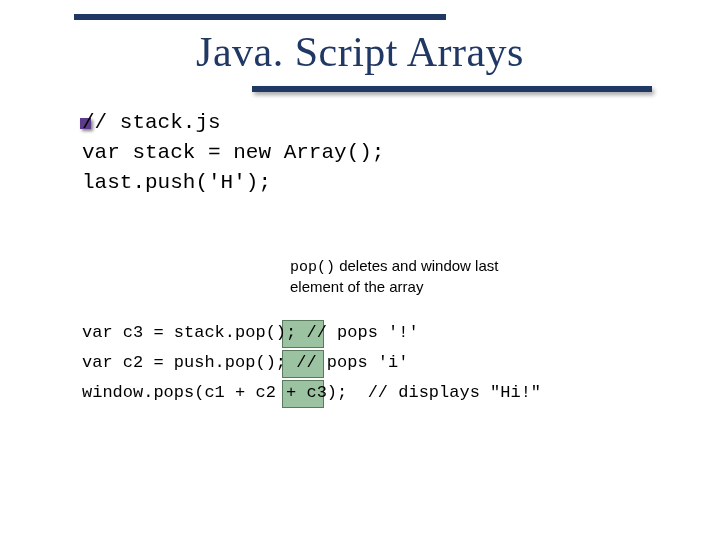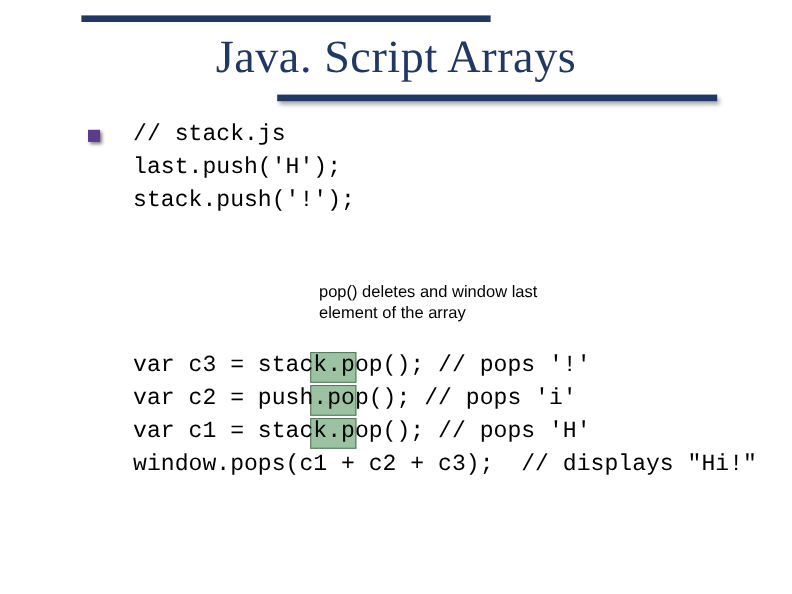--- a/index.html
+++ b/index.html
@@ -78,76 +78,74 @@
     position: absolute;
     left: 290px;
     top: 256px;
     width: 260px;
     font-family: Arial, Helvetica, sans-serif;
     font-size: 15px;
     color: #000;
     line-height: 19px;
   }
   .annot .mono {
-    font-family: Liberation Sans, sans-serif;
+    font-family: Liberation Mono, monospace;
   }
   
   .hl {
     position: absolute;
     width: 40px;
     height: 26px;
     background: #9cc3a1;
     border: 1px solid #5a7a5e;
     z-index: 0;
   }
   .code-text {
     position: relative;
     z-index: 1;
-    margin-left: 39px;
   }
   
   .code-area2 {
     position: absolute;
     left: 82px;
     top: 318px;
     width: 600px;
     font-family: "Courier New", Courier, monospace;
-    font-size: 21px;
+    font-size: 17px;
     color: #000;
     line-height: 30px;
   }
 </style>
 </head>
 <body>
 
 <div class="slide">
 
   <div class="rule-top t1"></div>
 
   <div class="title">Java. Script Arrays</div>
 
   <div class="rule-bottom"></div>
 
   <div class="bullet"></div>
 
   <div class="code-area">
     <div class="code-line code-text">// stack.js</div>
+    <div class="code-line code-text">var stack = new Array();</div>
     <div class="code-line code-text">last.push('H');</div>
-    <div class="code-line code-text">stack.push('!');</div>
   </div>
 
   <div class="annot">
     <span class="mono">pop()</span><span> deletes and window last</span><br>
     <span>element of the array</span>
   </div>
 
   <div class="hl" style="left:282px; top:320px;"></div>
   <div class="hl" style="left:282px; top:350px;"></div>
   <div class="hl" style="left:282px; top:380px;"></div>
 
   <div class="code-area2">
     <div class="code-line code-text">var c3 = stack.pop(); // pops '!'</div>
     <div class="code-line code-text">var c2 = push.pop(); // pops 'i'</div>
-    <div class="code-line code-text">var c1 = stack.pop(); // pops 'H'</div>
     <div class="code-line code-text">window.pops(c1 + c2 + c3);  // displays "Hi!"</div>
   </div>
 
 </div>
 
 </body></html>

